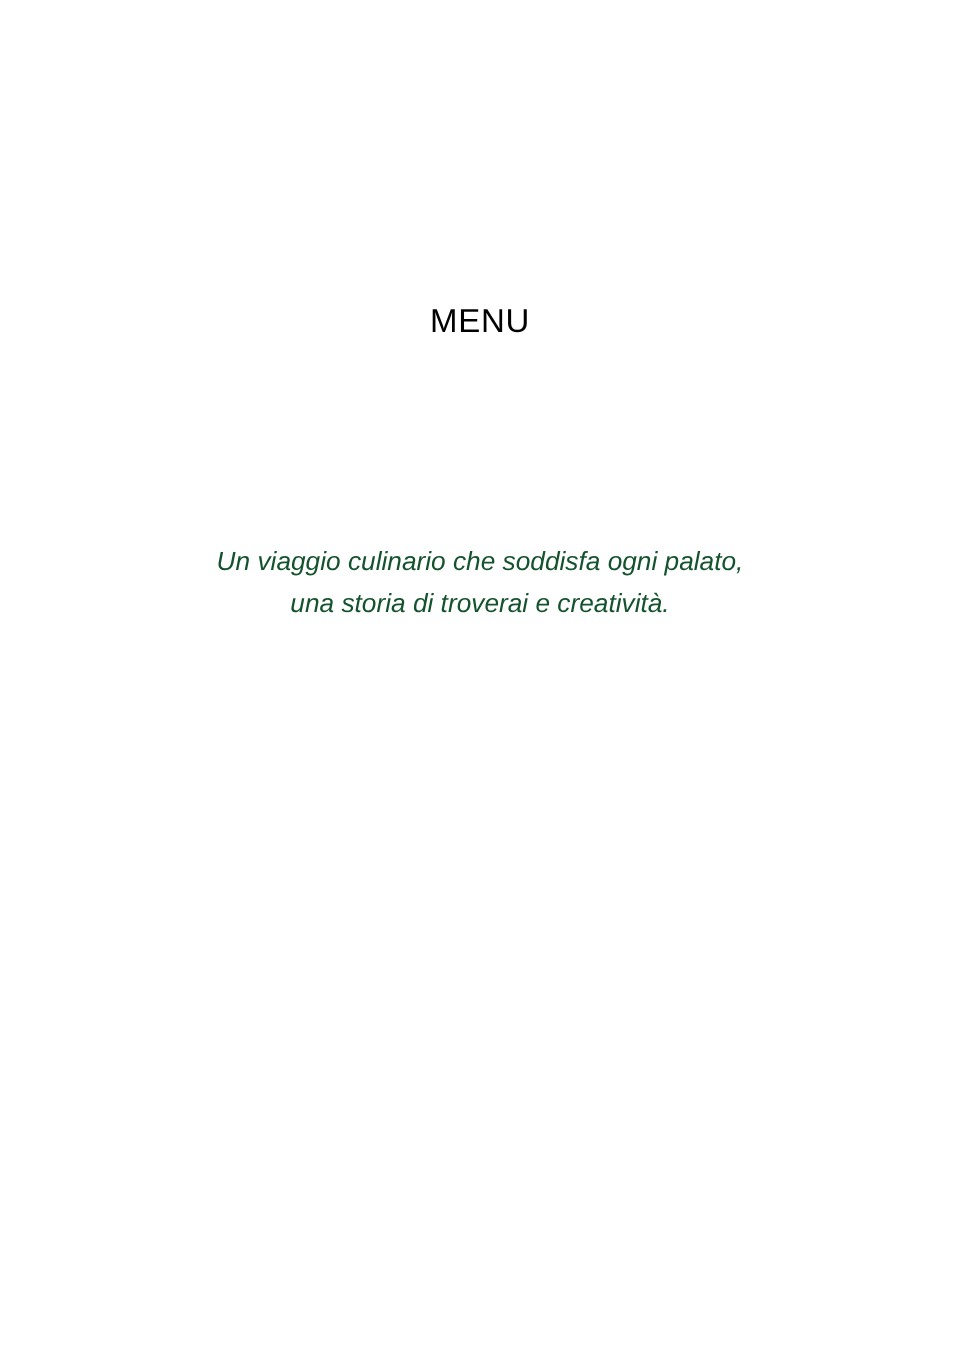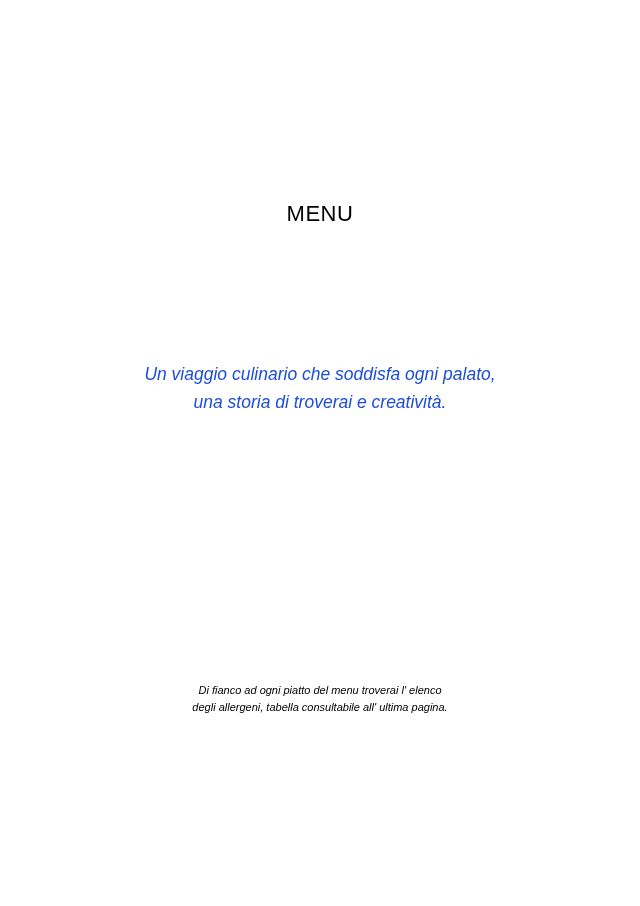--- a/index.html
+++ b/index.html
@@ -34,21 +34,21 @@
   }
   .tagline {
     position: absolute;
     top: 360px;
     left: 0;
     width: 640px;
     text-align: center;
     font-style: italic;
     font-size: 17.5px;
     line-height: 28px;
-    color: #1d4ed8;
+    color: #14532d;
   }
   .tagline .line {
     display: block;
   }
   .footnote {
     position: absolute;
     top: 682px;
     left: 0;
     width: 640px;
     text-align: center;
@@ -66,18 +66,14 @@
 
 <div class="page">
 
   <h1 class="doc-title">MENU</h1>
 
   <div class="tagline">
     <span class="line">Un viaggio culinario che soddisfa ogni palato,</span>
     <span class="line">una storia di troverai e creatività.</span>
   </div>
 
-  <div class="footnote">
-    <span class="line">Di fianco ad ogni piatto del menu troverai l' elenco</span>
-    <span class="line">degli allergeni, tabella consultabile all' ultima pagina.</span>
-  </div>
 
 </div>
 
 </body></html>

